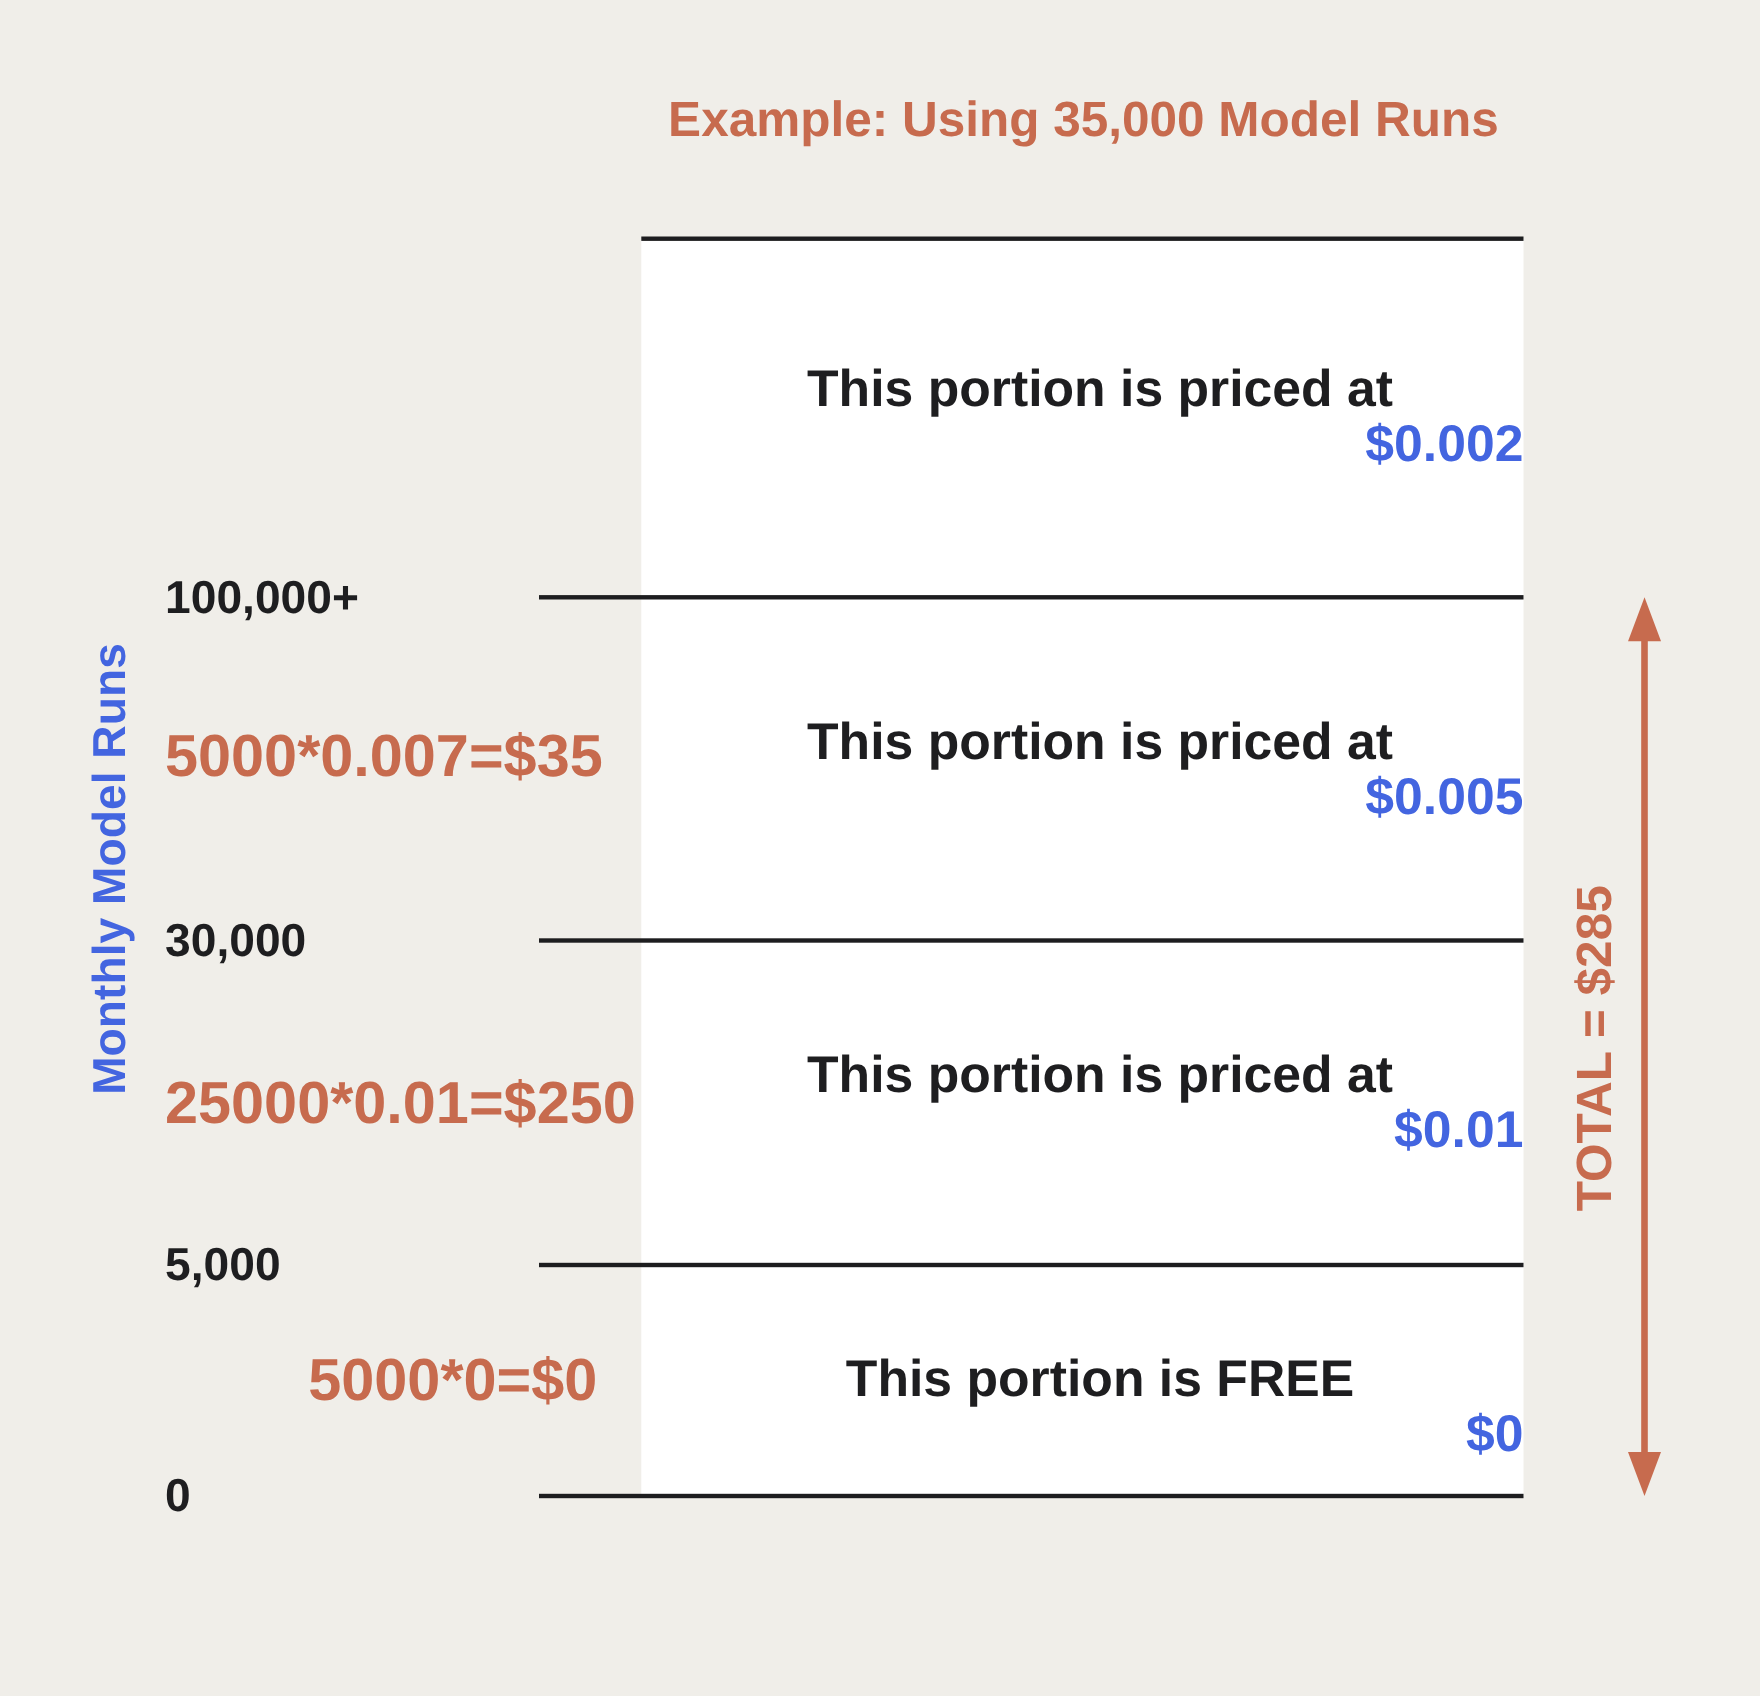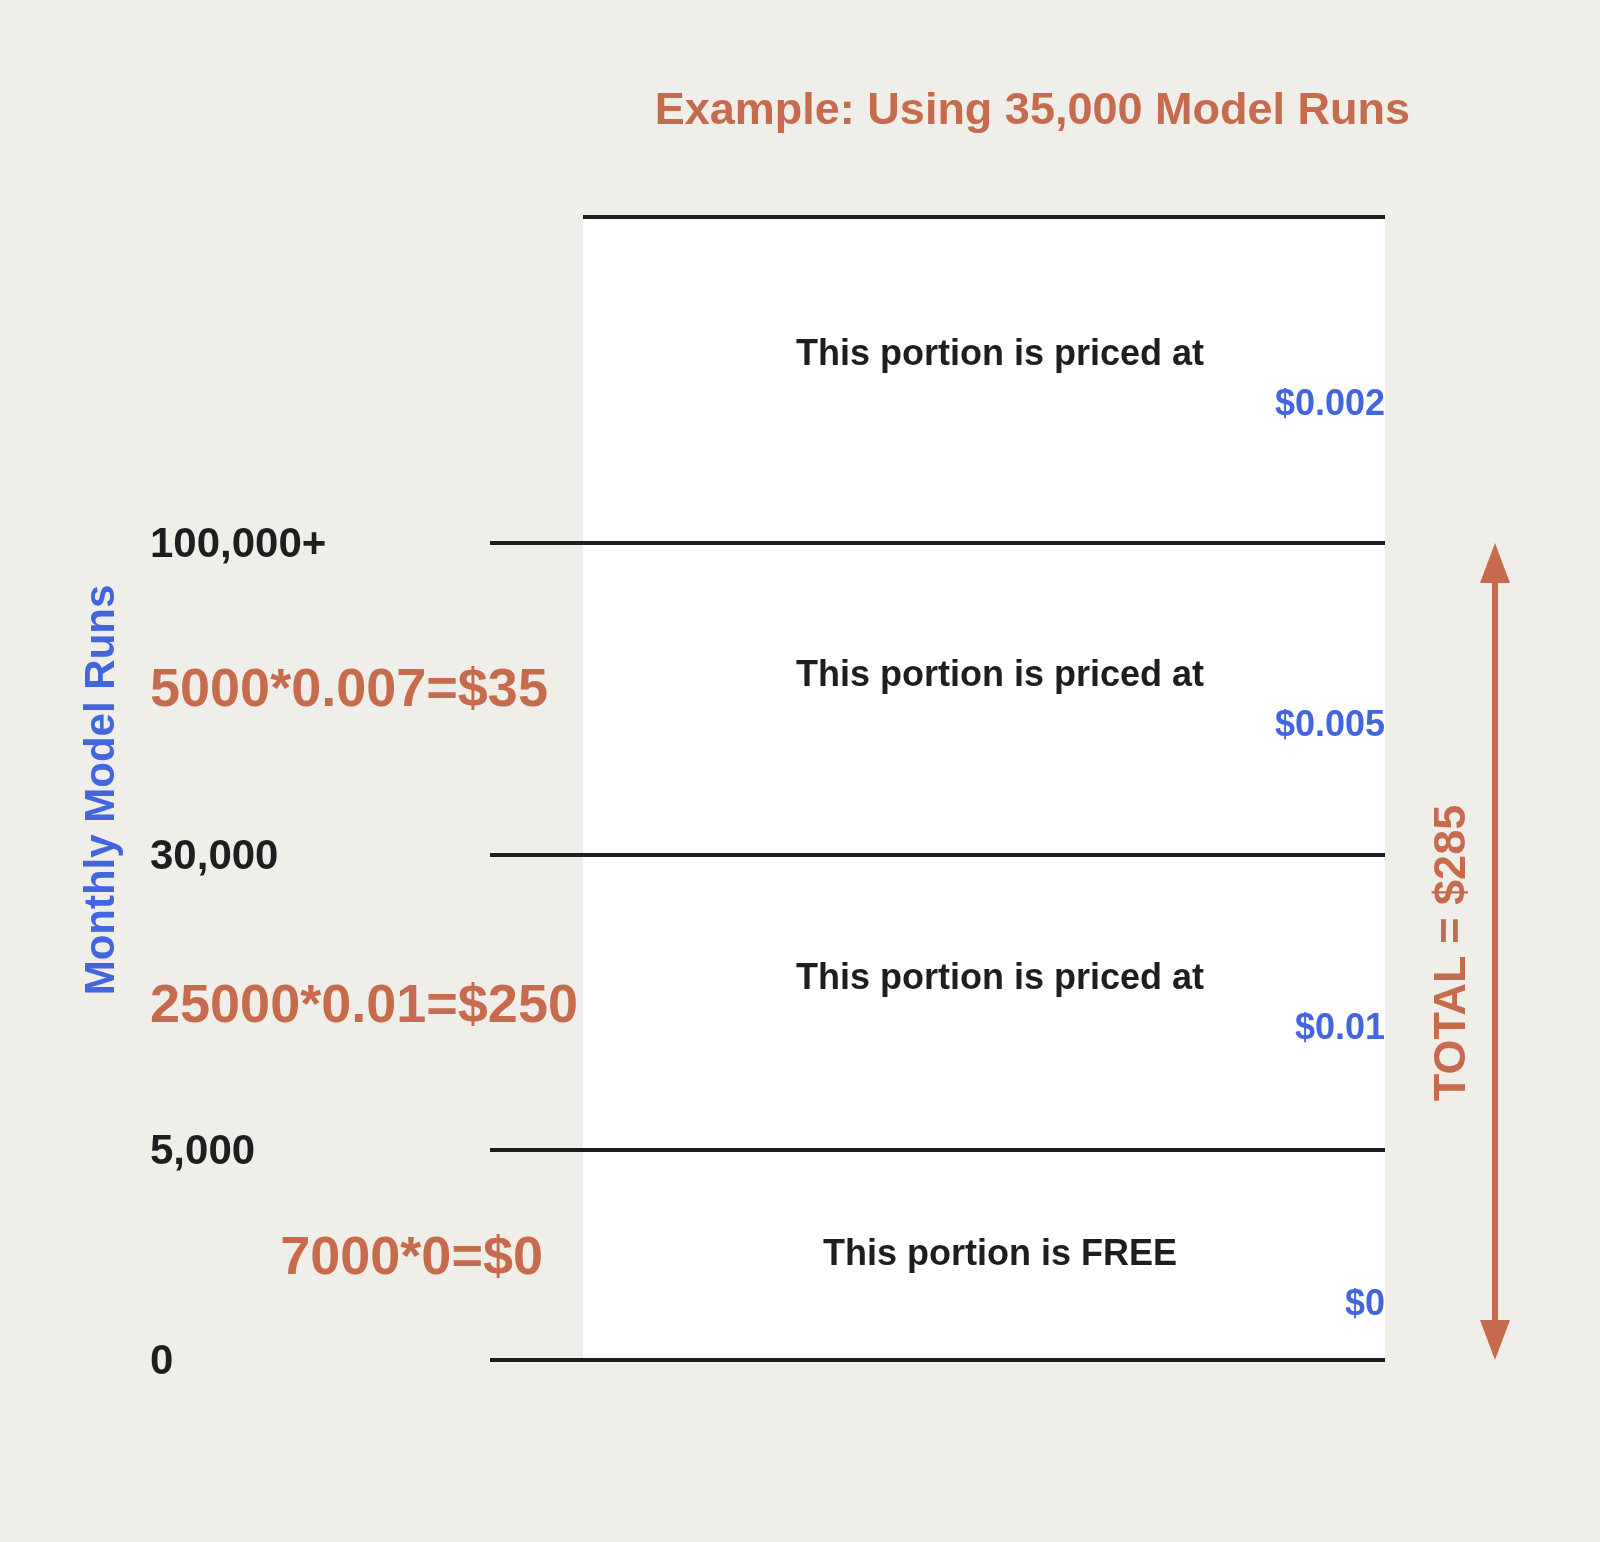--- a/index.html
+++ b/index.html
@@ -13,21 +13,21 @@
   html, body { background: var(--bg); }
   body {
     width: 1600px; height: 1542px;
     font-family: "Liberation Sans", "DejaVu Sans", sans-serif;
     font-weight: 700;
   }
   .canvas { position: relative; width: 1600px; height: 1542px; overflow: hidden; background: var(--bg); }
 
   .title {
     position: absolute; left: 560px; top: 82px; width: 850px;
-    text-align: right; font-size: 45px; line-height: 54px; color: var(--orange);
+    text-align: center; font-size: 45px; line-height: 54px; color: var(--orange);
   }
 
   .chart-box { position: absolute; left: 583px; top: 217px; width: 802px; height: 1143px; background: #ffffff; }
 
   .hline { position: absolute; height: 4px; background: var(--line); }
   .hline.top   { left: 583px; top: 215px; width: 802px; }
   .hline.t100k { left: 490px; top: 541px;  width: 895px; }
   .hline.t30k  { left: 490px; top: 853px;  width: 895px; }
   .hline.t5k   { left: 490px; top: 1148px; width: 895px; }
   .hline.t0    { left: 490px; top: 1358px; width: 895px; }
@@ -44,21 +44,21 @@
   .calc {
     position: absolute; left: 150px; width: 393px; text-align: right;
     font-size: 54px; line-height: 48px; color: var(--orange);
   }
   .calc.c1 { top: 663px; }
   .calc.c2 { top: 979px; }
   .calc.c3 { top: 1231px; }
 
   .tier-text {
     position: absolute; left: 583px; width: 802px; text-align: center;
-    font-size: 36px; line-height: 50px; padding-left: 32px;
+    font-size: 47px; line-height: 50px; padding-left: 32px;
   }
   .tier-text .desc  { color: var(--ink); }
   .tier-text .price { color: var(--blue); text-align: right; }
   .tier-text.s1 { top: 328px; }
   .tier-text.s2 { top: 649px; }
   .tier-text.s3 { top: 952px; }
   .tier-text.s4 { top: 1188px; margin-top: 40px; }
 
   .y-axis-label {
     position: absolute; left: -108px; top: 766px; width: 416px; height: 48px;
@@ -100,21 +100,21 @@
   <div class="hline t5k"></div>
   <div class="hline t0"></div>
 
   <div class="ytick k100">100,000+</div>
   <div class="ytick k30">30,000</div>
   <div class="ytick k5">5,000</div>
   <div class="ytick k0">0</div>
 
   <div class="calc c1">5000*0.007=$35</div>
   <div class="calc c2">25000*0.01=$250</div>
-  <div class="calc c3">7000*0=$0</div>
+  <div class="calc c3">5000*0=$0</div>
 
   <div class="tier-text s1">
     <div class="desc">This portion is priced at</div>
     <div class="price">$0.002</div>
   </div>
   <div class="tier-text s2">
     <div class="desc">This portion is priced at</div>
     <div class="price">$0.005</div>
   </div>
   <div class="tier-text s3">

